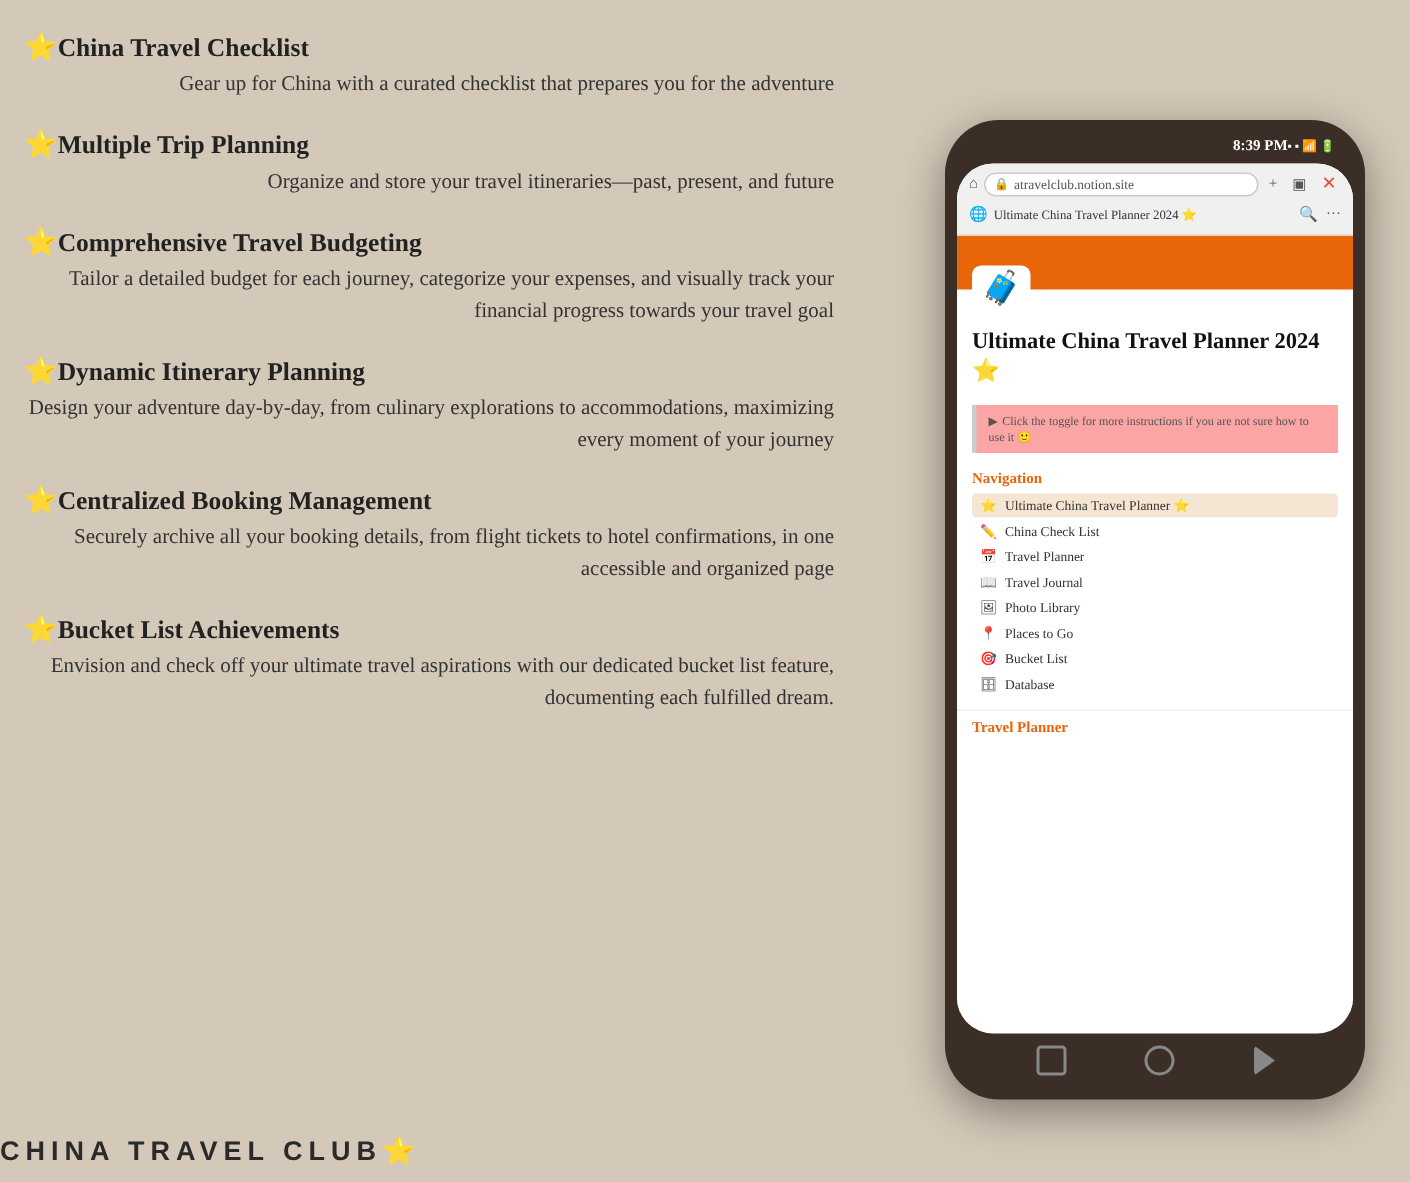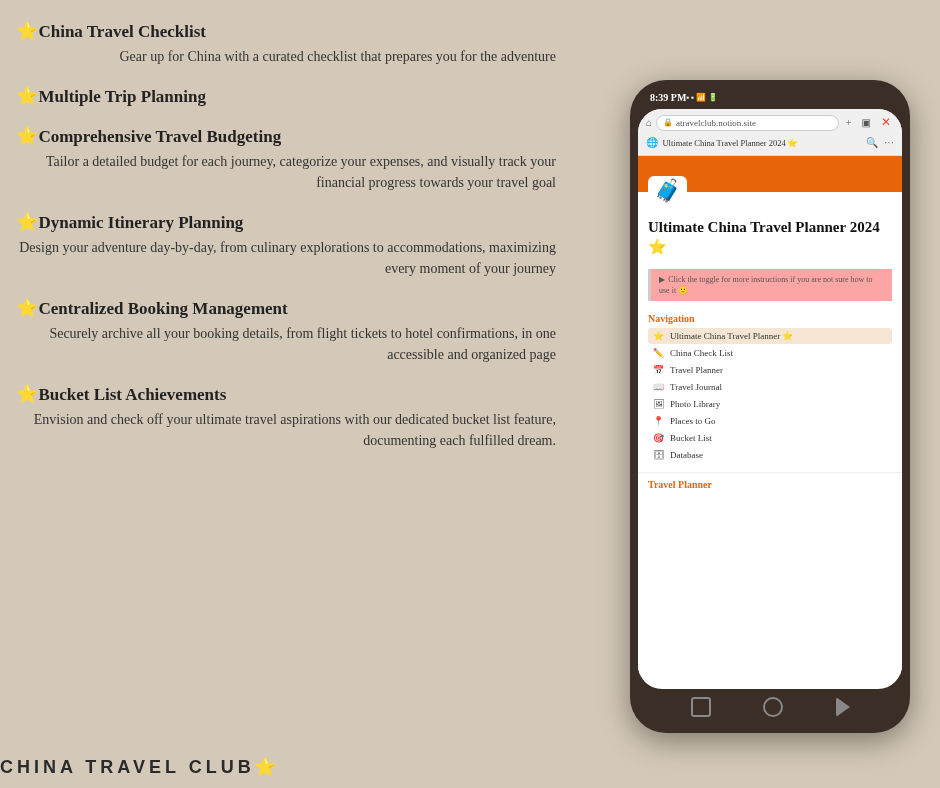--- a/index.html
+++ b/index.html
@@ -73,21 +73,21 @@
     .phone-outer {
       background: #3a2e26;
       border-radius: 36px;
       padding: 12px 8px;
       box-shadow: 0 8px 30px rgba(0,0,0,0.4);
       position: relative;
     }
 
     .phone-notch-area {
       display: flex;
-      justify-content: flex-start;
+      justify-content: flex-end;
       align-items: center;
       padding: 0 12px 6px 12px;
       font-size: 9px;
       color: #ccc;
     }
 
     .phone-notch-area .time {
       font-size: 10px;
       color: #fff;
       font-weight: bold;
@@ -320,20 +320,21 @@
     <div class="feature-title">
       <span class="star">⭐</span><span>China Travel Checklist</span>
     </div>
     <div class="feature-desc">Gear up for China with a curated checklist that prepares you for the adventure</div>
   </div>
 
   <div class="feature-item">
     <div class="feature-title">
       <span class="star">⭐</span><span>Multiple Trip Planning</span>
     </div>
+    <div class="feature-desc">Organize and store your travel itineraries—past, present, and future</div>
   </div>
 
   <div class="feature-item">
     <div class="feature-title">
       <span class="star">⭐</span><span>Comprehensive Travel Budgeting</span>
     </div>
     <div class="feature-desc">Tailor a detailed budget for each journey, categorize your expenses, and visually track your financial progress towards your travel goal</div>
   </div>
 
   <div class="feature-item">

